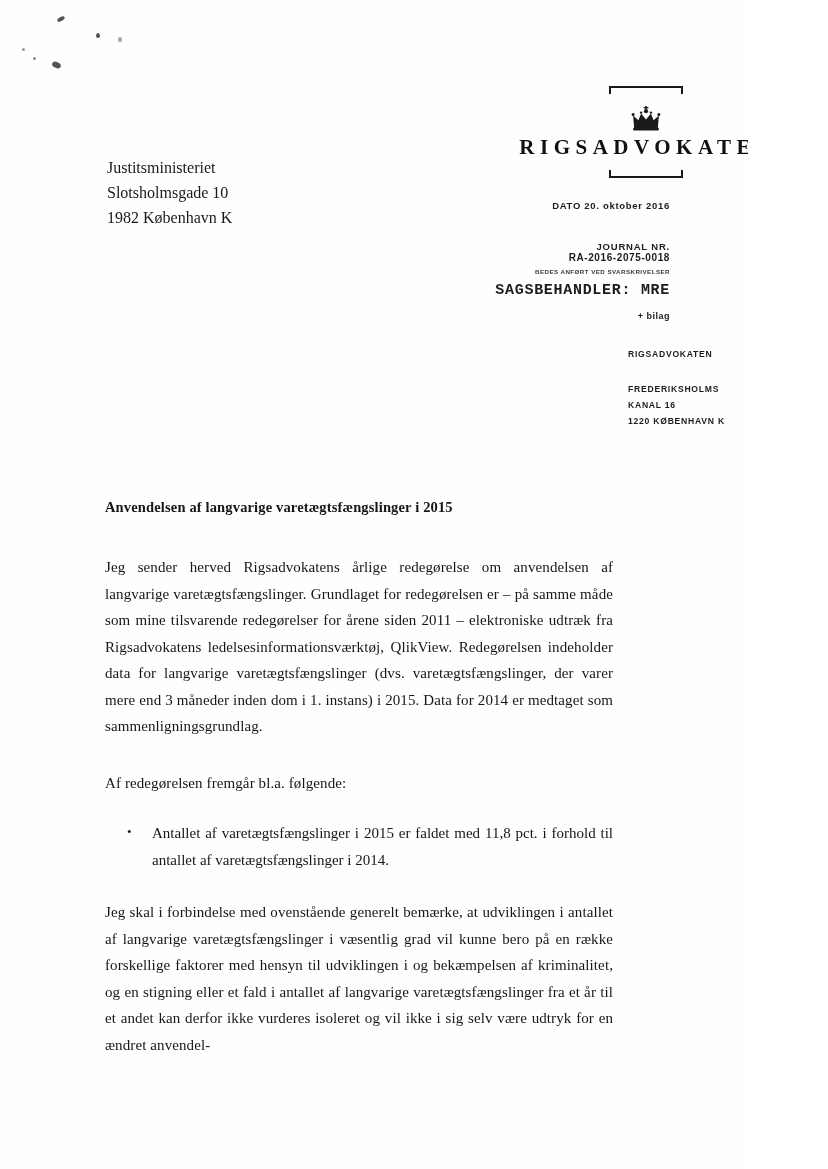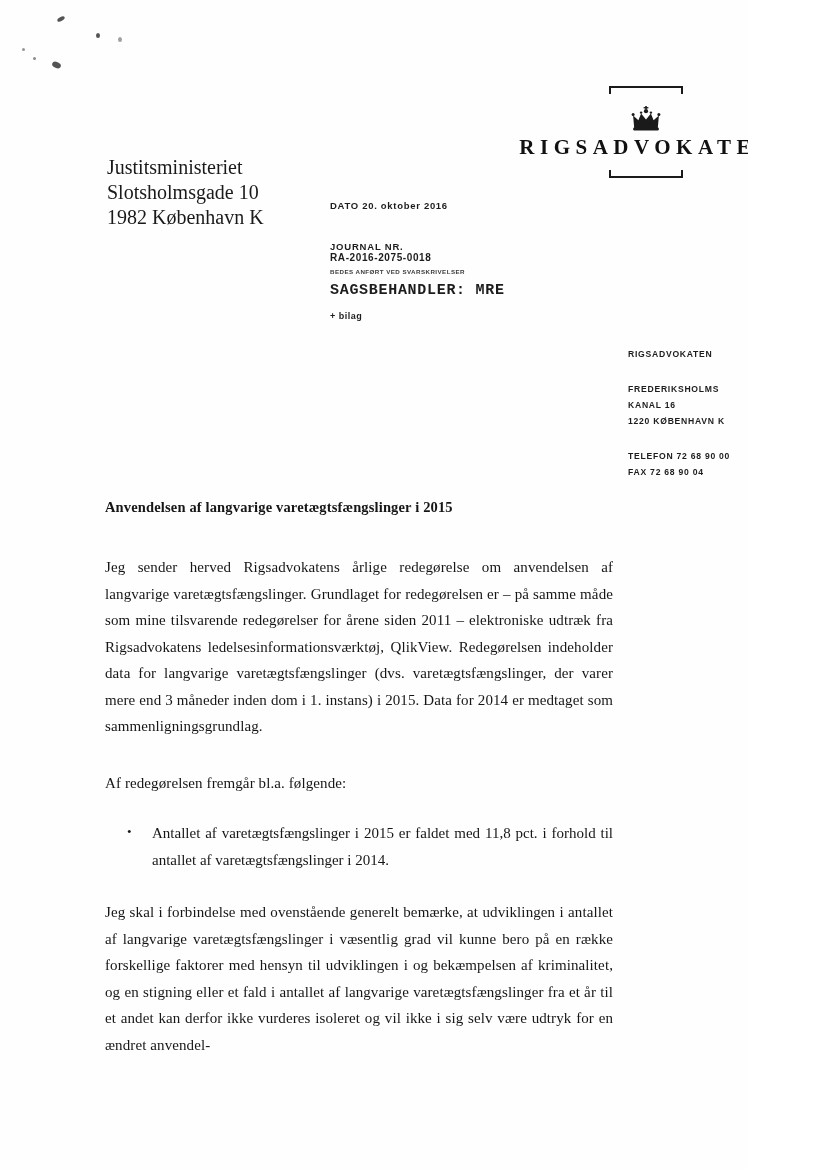--- a/index.html
+++ b/index.html
@@ -82,32 +82,32 @@
     line-height: 1;
     margin: 3px 0 6px 4px;
     color: #111;
   }
 
   
   .recipient {
     position: absolute;
     left: 107px;
     top: 155px;
-    font-size: 20px;
+    font-size: 16px;
     line-height: 25px;
     color: #1a1a1a;
   }
 
   
   .meta {
     position: absolute;
     left: 330px;
     top: 200px;
     width: 340px;
-    text-align: left;
+    text-align: right;
     font-family: "Liberation Sans", sans-serif;
     font-weight: bold;
     color: #1c1c1c;
   }
   .meta .date {
     font-size: 9.5px;
     letter-spacing: .7px;
     margin-bottom: 30px;
   }
   .meta .journal-label {
@@ -247,24 +247,20 @@
     <div class="handler">SAGSBEHANDLER: MRE</div>
     <div class="enclosure">+ bilag</div>
   </div>
 
   <div class="sender">
     <div class="grp">RIGSADVOKATEN</div>
     <div class="grp">
       <div>FREDERIKSHOLMS KANAL 16</div>
       <div>1220 KØBENHAVN K</div>
     </div>
-    <div class="grp">
-      <div>TELEFON 72 68 90 00</div>
-      <div>FAX 72 68 90 04</div>
-    </div>
   </div>
 
   <div class="body">
     <h1 class="doc-title">Anvendelsen af langvarige varetægtsfængslinger i 2015</h1>
 
     <p class="para">Jeg sender herved Rigsadvokatens årlige redegørelse om anvendelsen af langvarige varetægtsfængslinger. Grundlaget for redegørelsen er – på samme måde som mine tilsvarende redegørelser for årene siden 2011 – elektroniske udtræk fra Rigsadvokatens ledelsesinformationsværktøj, QlikView. Redegørelsen indeholder data for langvarige varetægtsfængslinger (dvs. varetægtsfængslinger, der varer mere end 3 måneder inden dom i 1. instans) i 2015. Data for 2014 er medtaget som sammenligningsgrundlag.</p>
 
     <p class="para lead-in">Af redegørelsen fremgår bl.a. følgende:</p>
 
     <ul class="bullets">

